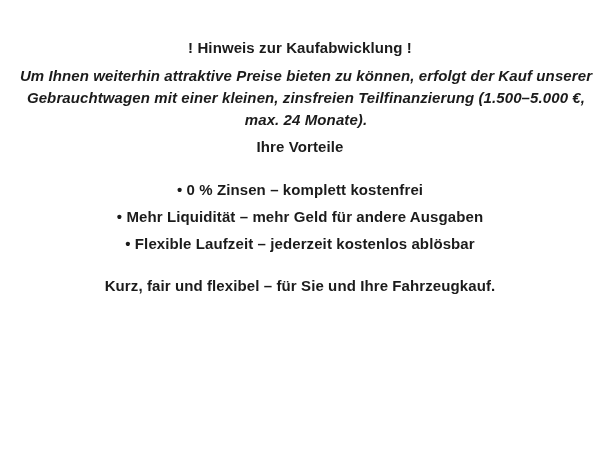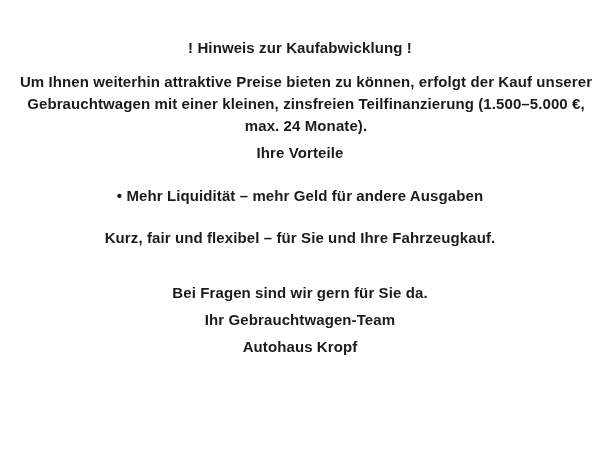--- a/index.html
+++ b/index.html
@@ -20,24 +20,25 @@
     padding: 37px 6px 0 6px;
     text-align: center;
     font-size: 15px;
     font-weight: 600;
     line-height: 22px;
     letter-spacing: 0.1px;
   }
   .notice-title {
     font-size: 15px;
     font-weight: 600;
-    margin: 0 0 12px 0;
+    margin: 0 0 6px 0;
   }
   .notice-intro {
     margin: 0 0 5px 12px;
+    font-style: italic;
   }
   .benefits-heading {
     margin: 0 0 21px 0;
   }
   .benefit-item {
     margin: 0 0 5px 0;
   }
   .summary-line {
     margin: 20px 0 33px 0;
   }
@@ -50,24 +51,21 @@
 
 <div class="notice">
 
   <h1 class="notice-title">! Hinweis zur Kaufabwicklung !</h1>
 
   <p class="notice-intro">Um Ihnen weiterhin attraktive Preise bieten zu können, erfolgt der Kauf unserer Gebrauchtwagen mit einer kleinen, zinsfreien Teilfinanzierung (1.500–5.000 €, max. 24 Monate).</p>
 
   <div class="benefits-heading">Ihre Vorteile</div>
 
   <div>
+    <div class="benefit-item">• 0 % Zinsen – komplett kostenfrei</div>
     <div class="benefit-item">• Mehr Liquidität – mehr Geld für andere Ausgaben</div>
+    <div class="benefit-item">• Flexible Laufzeit – jederzeit kostenlos ablösbar</div>
   </div>
 
   <p class="summary-line">Kurz, fair und flexibel – für Sie und Ihre Fahrzeugkauf.</p>
 
-  <div>
-    <div class="closing-line">Bei Fragen sind wir gern für Sie da.</div>
-    <div class="closing-line">Ihr Gebrauchtwagen-Team</div>
-    <div class="closing-line">Autohaus Kropf</div>
-  </div>
 
 </div>
 
 </body></html>

